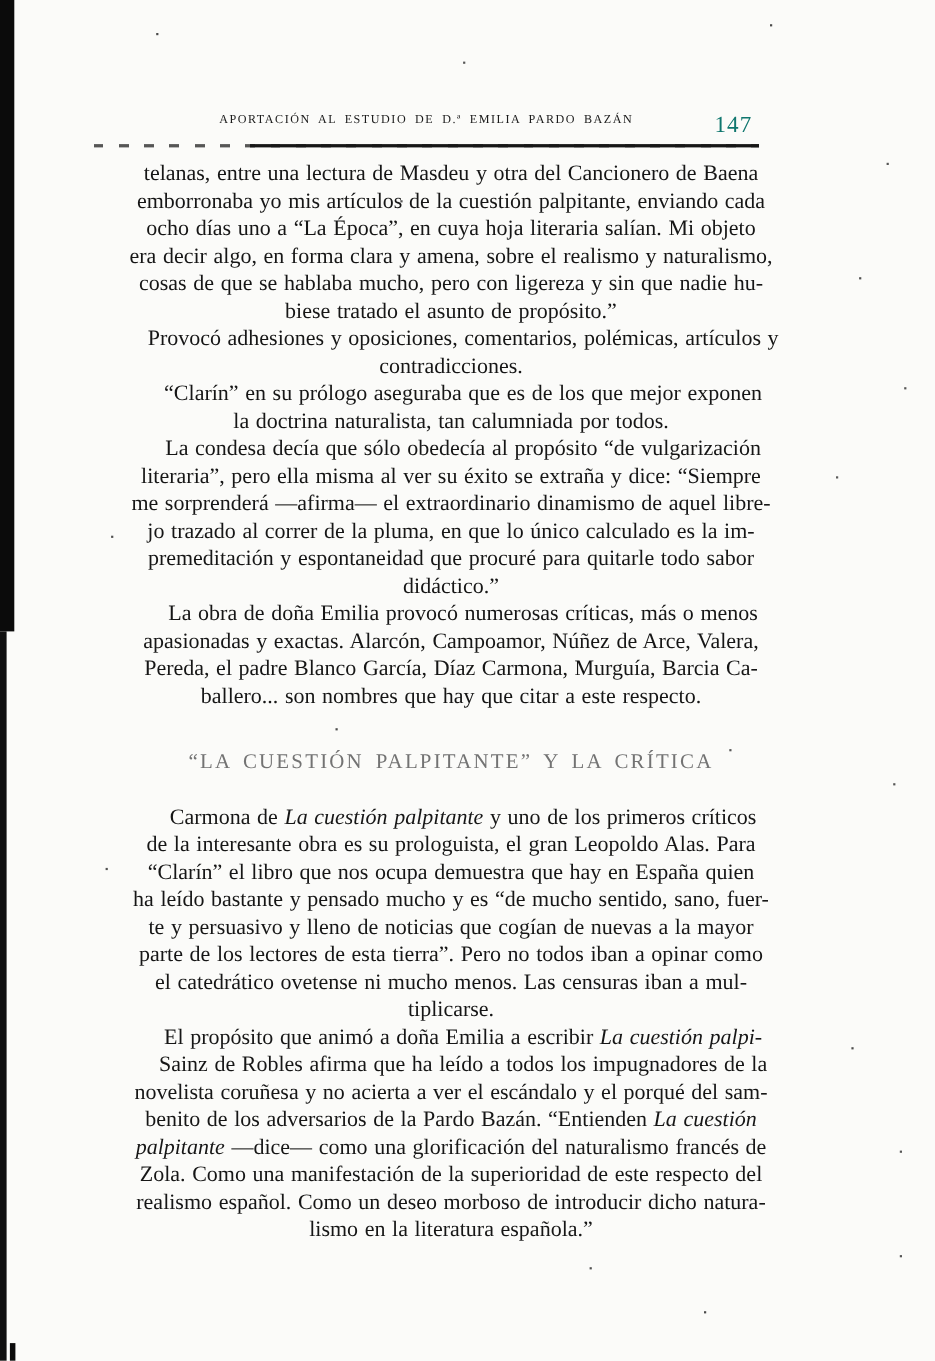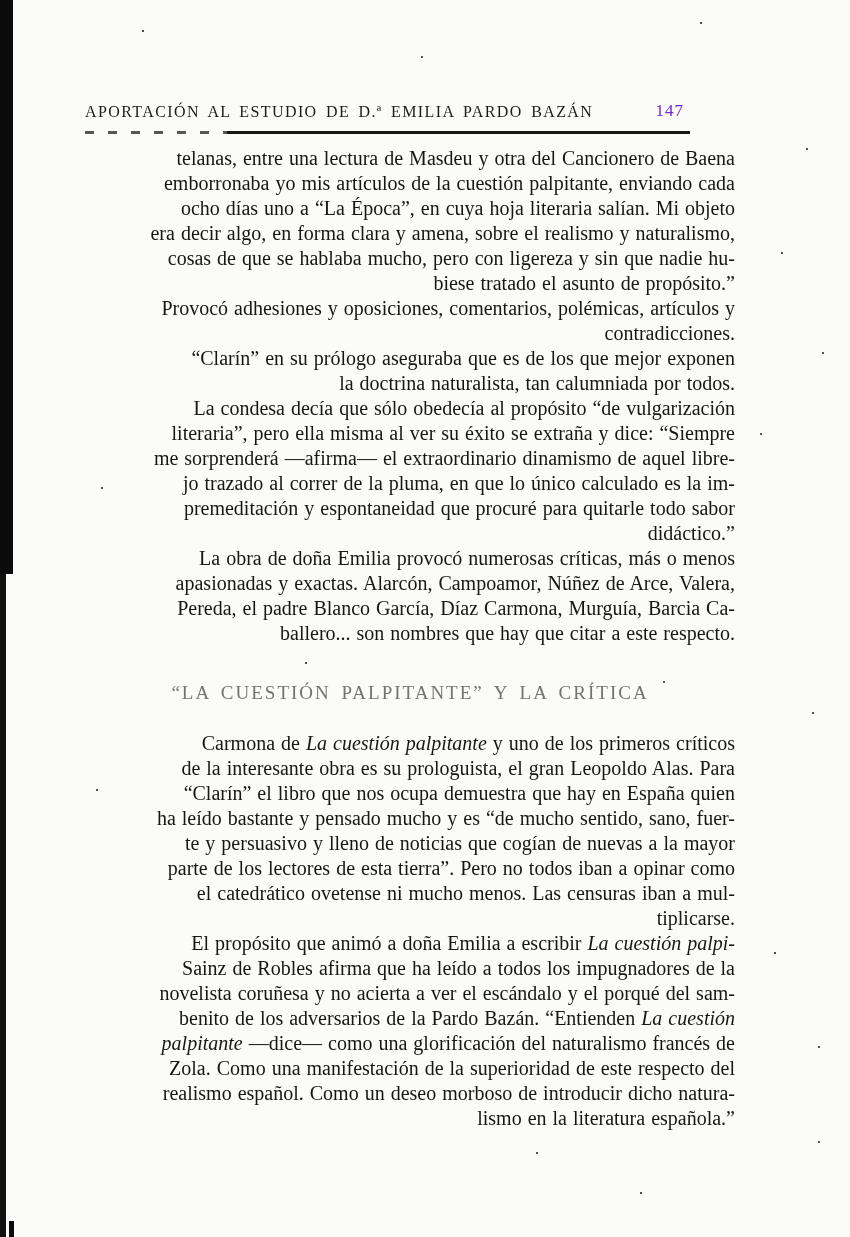--- a/index.html
+++ b/index.html
@@ -16,42 +16,42 @@
   
   .bind-a{position:absolute;left:0;top:0;width:13px;height:574px;background:#0b0b0b;}
   .bind-b{position:absolute;left:0;top:574px;width:6px;height:663px;background:#101010;}
   .bind-c{position:absolute;left:9px;top:1221px;width:5px;height:16px;background:#0b0b0b;}
 
   
   .header-row{
     position:absolute;top:103px;left:85px;width:605px;height:24px;
   }
   .header-title{
-    display:block;
-    font-size:16px;letter-spacing:1.4px;word-spacing:3px;
+    display:block;text-align:center;
+    font-size:11px;letter-spacing:1.4px;word-spacing:3px;
     color:#1b1b1b;white-space:nowrap;
   }
   .page-number{
     position:absolute;right:6px;top:-2px;
-    font-size:17px;letter-spacing:1px;color:#6d28d9;
+    font-size:21px;letter-spacing:1px;color:#0f766e;
   }
   .header-rule{
     position:absolute;top:131px;left:85px;width:605px;height:3px;
     background-image:
       linear-gradient(to right, rgba(0,0,0,0) 0 142px, #171717 142px),
       repeating-linear-gradient(to right, rgba(45,45,45,.8) 0 9px, rgba(0,0,0,0) 9px 23px);
     background-repeat:no-repeat;
   }
 
   
   .body-text{
     position:absolute;top:146px;left:85px;width:650px;
     font-size:20px;line-height:25px;word-spacing:1px;
   }
-  .para{margin:0;white-space:pre-line;text-align:right;}
+  .para{margin:0;white-space:pre-line;text-align:center;}
   .para.indent{text-indent:22px;}
   .para em{}
 
   .section-heading{
     margin:34px 0 26px 0;
     font-size:19px;font-weight:normal;
     text-align:center;letter-spacing:2px;word-spacing:4px;
     color:#737373;white-space:nowrap;
   }
 

